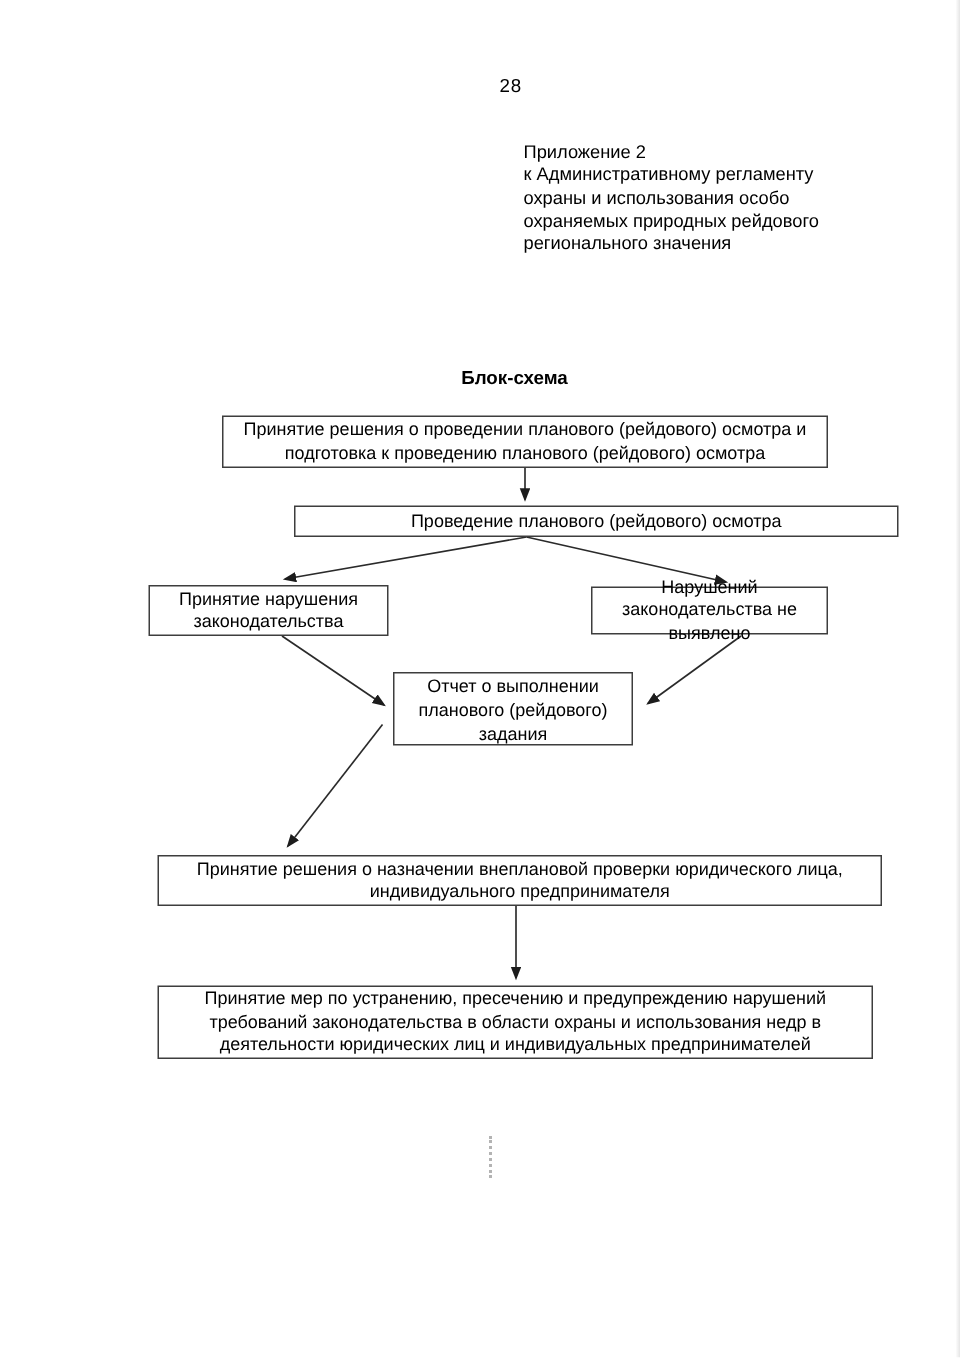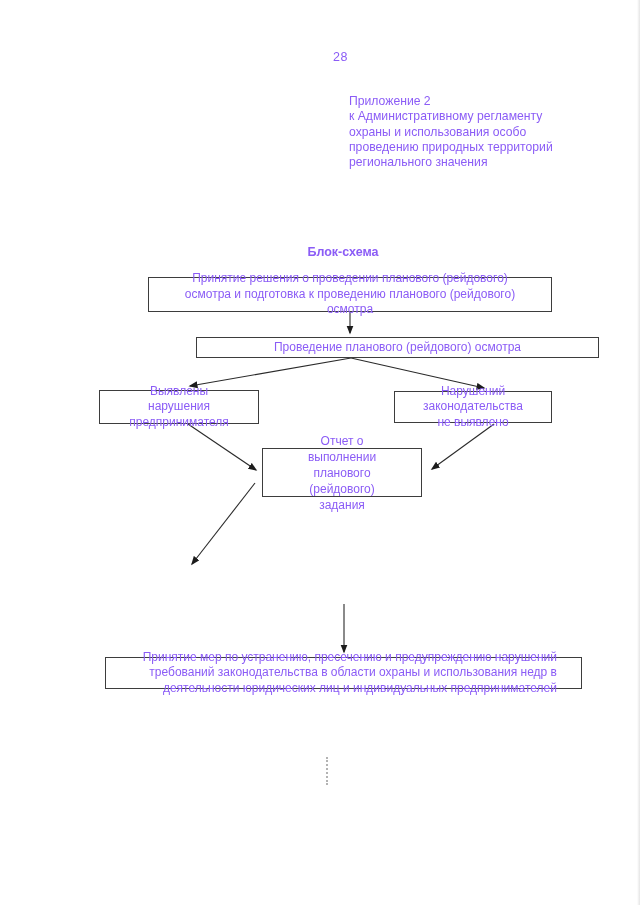--- a/index.html
+++ b/index.html
@@ -6,21 +6,21 @@
   body {
     font-family: "Liberation Sans", "DejaVu Sans", sans-serif;
     background: #ffffff;
   }
   #page {
     position: relative;
     width: 640px;
     height: 905px;
     background: #ffffff;
     overflow: hidden;
-    color: #8b5cf6;
+    color: #000000;
   }
   
   #page::after {
     content: "";
     position: absolute;
     top: 0; right: 0;
     width: 3px; height: 100%;
     background: linear-gradient(to right, rgba(0,0,0,0), rgba(0,0,0,0.10));
     pointer-events: none;
   }
@@ -50,29 +50,29 @@
     position: absolute;
     box-sizing: border-box;
     border: 1px solid #3d3d3d;
     background: #ffffff;
     display: flex;
     align-items: center;
     justify-content: center;
     text-align: center;
     font-size: 12px;
     line-height: 15.5px;
-    padding: 1px 24px;
+    padding: 1px 12px;
   }
   #box-decide      { left: 148px; top: 277px; width: 404px; height: 35px; }
   #box-conduct     { left: 150px; top: 337px; width: 403px; height: 21px; margin-left: 46px; }
   #box-violations  { left:  99px; top: 390px; width: 160px; height: 34px; }
   #box-noviol      { left: 394px; top: 391px; width: 158px; height: 32px; }
   #box-report      { left: 262px; top: 448px; width: 160px; height: 49px; line-height: 16px; }
   #box-unscheduled { left: 105px; top: 570px; width: 483px; height: 34px; }
-  #box-measures    { left: 105px; top: 657px; width: 477px; height: 32px; text-align: right; }
+  #box-measures    { left: 105px; top: 657px; width: 477px; height: 49px; }
   svg.arrows {
     position: absolute;
     left: 0; top: 0;
     width: 640px; height: 905px;
     pointer-events: none;
   }
   .scan-artifact {
     position: absolute;
     left: 326px; top: 757px;
     height: 28px; width: 0;
@@ -84,21 +84,21 @@
 <body>
 
 <div id="page">
 
   <div class="page-number">28</div>
 
   <div class="appendix">
     <div>Приложение 2</div>
     <div>к Административному регламенту</div>
     <div>охраны и использования особо</div>
-    <div>проведению природных территорий</div>
+    <div>охраняемых природных рейдового</div>
     <div>регионального значения</div>
   </div>
 
   <div class="diagram-title">Блок-схема</div>
 
   <svg class="arrows" viewBox="0 0 640 905" xmlns="http://www.w3.org/2000/svg">
     <defs>
       <marker id="ah" markerWidth="10" markerHeight="8" refX="7.5" refY="3.5" orient="auto" markerUnits="userSpaceOnUse">
         <path d="M0,0 L9,3.5 L0,7 Z" fill="#1c1c1c"></path>
       </marker>
@@ -114,31 +114,34 @@
 
   <div id="box-decide" class="fc-box">
     <span>Принятие решения о проведении планового (рейдового) осмотра и подготовка к проведению планового (рейдового) осмотра</span>
   </div>
 
   <div id="box-conduct" class="fc-box">
     <span>Проведение планового (рейдового) осмотра</span>
   </div>
 
   <div id="box-violations" class="fc-box">
-    <span>Выявлены нарушения предпринимателя</span>
+    <span>Принятие нарушения законодательства</span>
   </div>
 
   <div id="box-noviol" class="fc-box">
     <span>Нарушений законодательства не выявлено</span>
   </div>
 
   <div id="box-report" class="fc-box">
     <span>Отчет о выполнении планового (рейдового) задания</span>
   </div>
 
+  <div id="box-unscheduled" class="fc-box">
+    <span>Принятие решения о назначении внеплановой проверки юридического лица, индивидуального предпринимателя</span>
+  </div>
 
   <div id="box-measures" class="fc-box">
     <span>Принятие мер по устранению, пресечению и предупреждению нарушений требований законодательства в области охраны и использования недр в деятельности юридических лиц и индивидуальных предпринимателей</span>
   </div>
 
   <div class="scan-artifact"></div>
 
 </div>
 
 </body></html>

